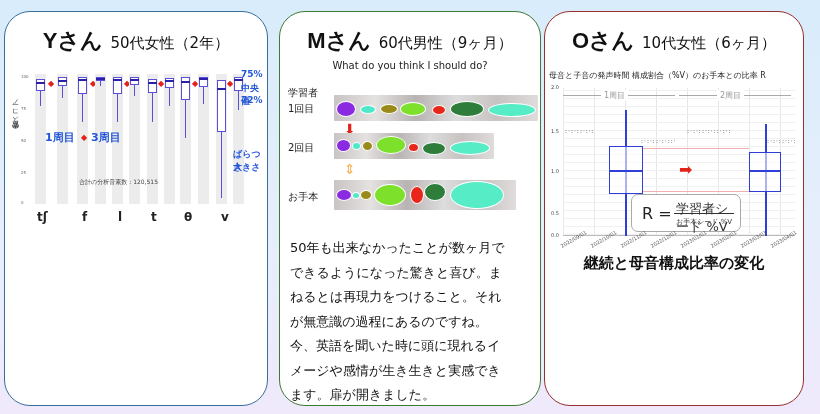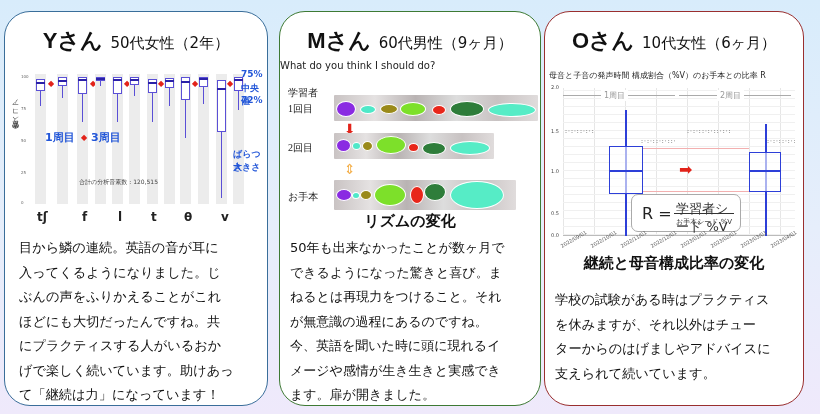--- a/index.html
+++ b/index.html
@@ -37,22 +37,22 @@
   .ychart .med { position: absolute; height: 2px; background: #2b21a8; }
   .ychart .arr { position: absolute; color: #e2231a; font-size: 8px; line-height: 8px; }
   .ychart .ytick { position: absolute; left: 4px; font-size: 4px; color: #666; }
   .ychart .xl { position: absolute; top: 142px; font-size: 12px; font-weight: bold; color: #222; }
   .ylab { position: absolute; left: 6px; top: 90px; font-size: 7px; writing-mode: vertical-rl; transform: rotate(180deg); color: #333; }
   .blue-ann { position: absolute; color: #2256d8; font-size: 9px; font-weight: bold; }
   .count1 { position: absolute; left: 48px; top: 152px; font-size: 10px; color: #222; }
   .count2 { position: absolute; left: 74px; top: 166px; font-size: 6px; color: #444; }
 
   
-  .msub { position: absolute; top: 48px; left: 0; right: 0; text-align: left; font-size: 10px; color: #222; }
-  .mlab { position: absolute; left: 8px; font-size: 10px; color: #222; line-height: 14px; font-family: Liberation Serif, serif; }
+  .msub { position: absolute; top: 48px; left: 0; right: 0; text-align: center; font-size: 10px; color: #222; }
+  .mlab { position: absolute; left: 8px; font-size: 10px; color: #222; line-height: 14px; }
   .strip { position: absolute; height: 26px; background: linear-gradient(90deg,#c9c3c3,#e5e2e2 20%,#b9b3b3 40%,#ddd 60%,#c8c2c2 80%,#e0dcdc); border-radius: 1px; }
   .ell { position: absolute; border-radius: 50%; border: 1px solid #fff; }
   .marr { position: absolute; font-size: 14px; line-height: 14px; }
 
   
   .osub { position: absolute; top: 58px; left: 4px; right: 0; font-size: 8px; color: #222; white-space: nowrap; }
   .ochart { position: absolute; left: 18px; top: 76px; width: 232px; height: 112px; border-bottom: 1px solid #bbb;
     background-image: repeating-linear-gradient(0deg, #f0f0f0 0 1px, transparent 1px 8px), repeating-linear-gradient(90deg, #e6e6e6 0 1px, transparent 1px 31px); }
   .ot { position: absolute; left: 6px; font-size: 5px; color: #444; }
   .obox { position: absolute; border: 1.5px solid #2d3fd8; }
@@ -154,27 +154,20 @@
   <span class="blue-ann" style="left:236px;top:57px">75%</span>
   <span class="blue-ann" style="left:236px;top:70px">中央値</span>
   <span class="blue-ann" style="left:236px;top:83px">72%</span>
   <span class="blue-ann" style="left:40px;top:118px;font-size:11px">1周目</span>
   <span class="arr" style="position:absolute;left:76px;top:121px;color:#e2231a;font-size:8px">◆</span>
   <span class="blue-ann" style="left:86px;top:118px;font-size:11px">3周目</span>
   <span class="blue-ann" style="left:228px;top:136px">ばらつき</span>
   <span class="blue-ann" style="left:228px;top:149px">大きさ</span>
   <span class="count2">合計の分析音素数：120,515</span>
 
-  <div class="body-text" style="left:14px;top:224px">目から鱗の連続。英語の音が耳に
-入ってくるようになりました。じ
-ぶんの声をふりかえることがこれ
-ほどにも大切だったんですね。共
-にプラクティスする人がいるおか
-げで楽しく続いています。助けあっ
-て「継続は力」になっています！</div>
 </div>
 
 <div class="card m">
   <div class="card-title">
     <span class="name">Mさん</span><span class="meta">60代男性（9ヶ月）</span>
   </div>
   <div class="msub">What do you think I should do?</div>
 
   <div class="mlab" style="top:74px">学習者</div>
   <div class="mlab" style="top:90px">1回目</div>
@@ -203,21 +196,20 @@
   <div class="strip" style="left:54px;top:168px;width:182px;height:30px">
     <div class="ell" style="left:2px;top:9px;width:16px;height:12px;background:#8a2be2"></div>
     <div class="ell" style="left:18px;top:12px;width:8px;height:7px;background:#4fe8c8"></div>
     <div class="ell" style="left:26px;top:10px;width:12px;height:10px;background:#9a8a1a"></div>
     <div class="ell" style="left:40px;top:4px;width:32px;height:22px;background:#7de02a"></div>
     <div class="ell" style="left:76px;top:6px;width:14px;height:18px;background:#e8261a"></div>
     <div class="ell" style="left:90px;top:3px;width:22px;height:18px;background:#2e7d3a"></div>
     <div class="ell" style="left:116px;top:1px;width:54px;height:28px;background:#56ecc6"></div>
   </div>
 
-  <div class="section-title" style="top:200px">リズムの変化</div>
   <div class="body-text" style="left:10px;top:224px;font-size:13px">50年も出来なかったことが数ヶ月で
 できるようになった驚きと喜び。ま
 ねるとは再現力をつけること。それ
 が無意識の過程にあるのですね。
 今、英語を聞いた時に頭に現れるイ
 メージや感情が生き生きと実感でき
 ます。扉が開きました。</div>
 </div>
 
 <div class="card o">
@@ -265,17 +257,13 @@
     <span style="left:30px">2022/10/01</span>
     <span style="left:60px">2022/11/01</span>
     <span style="left:90px">2022/12/01</span>
     <span style="left:120px">2023/01/01</span>
     <span style="left:150px">2023/02/01</span>
     <span style="left:180px">2023/03/01</span>
     <span style="left:210px">2023/04/01</span>
   </div>
 
   <div class="section-title" style="top:242px;font-size:15px">継続と母音構成比率の変化</div>
-  <div class="body-text" style="left:10px;top:276px;font-size:13.2px">学校の試験がある時はプラクティス
-を休みますが、それ以外はチュー
-ターからのはげましやアドバイスに
-支えられて続いています。</div>
 </div>
 
 </body></html>

